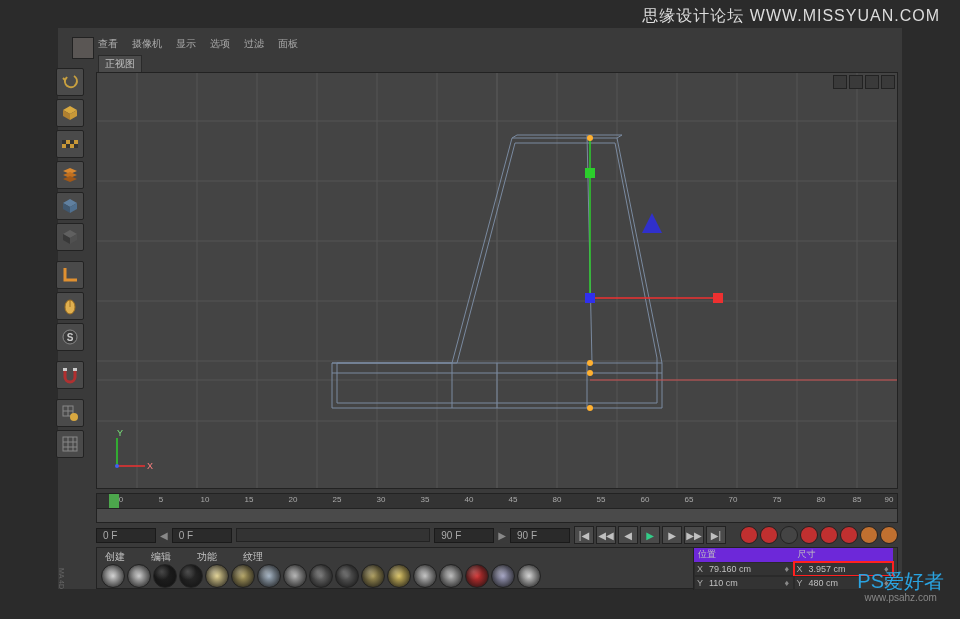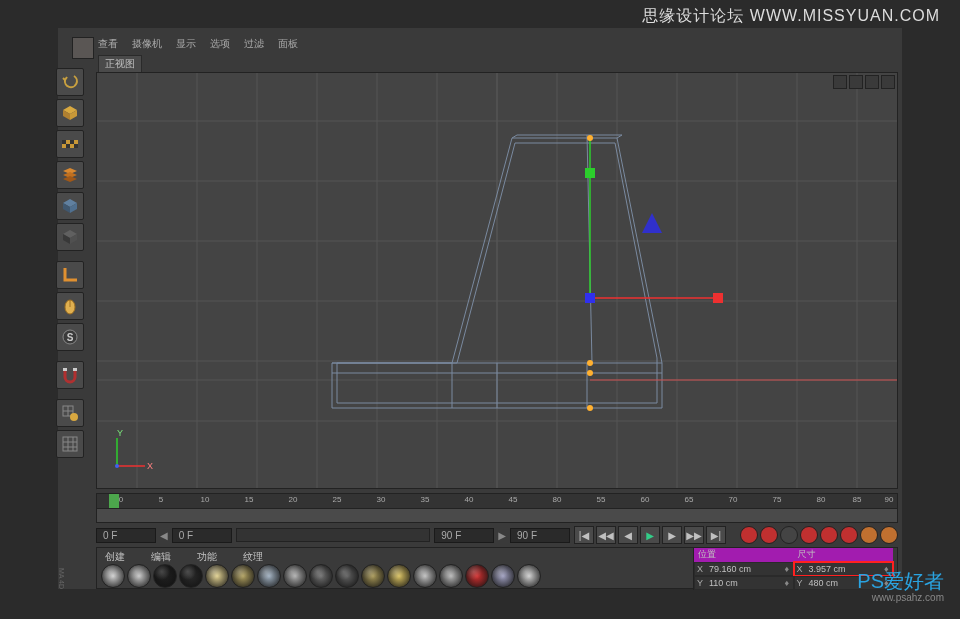--- a/index.html
+++ b/index.html
@@ -227,21 +227,21 @@
       width: 200px;
       height: 42px;
       border-left: 1px solid #222;
       display: grid;
       grid-template-columns: 1fr 1fr;
       grid-template-rows: 14px 14px 14px;
       font-size: 9px;
     }
     .coords-hdr {
       padding: 0 4px;
-      background: #a21caf;
+      background: #6d28d9;
       font-family: Liberation Mono, monospace;
     }
     .coords-cell {
       display: flex;
       align-items: center;
       padding: 0 2px;
       background: #333;
       border: 1px solid #2a2a2a;
     }
     .coords-cell .lab { width: 10px; color: #aaa; }
@@ -261,20 +261,21 @@
       bottom: 16px;
       right: 16px;
       font-size: 20px;
       color: #2aa3e0;
       text-align: right;
       line-height: 1.1;
     }
     .watermark-br .sub {
       font-size: 10px;
       color: #888;
+      text-align: center;
     }
     .logo-left {
       position: absolute;
       left: 58px;
       bottom: 30px;
       writing-mode: vertical-rl;
       font-size: 7px;
       color: #666;
     }
   </style>

